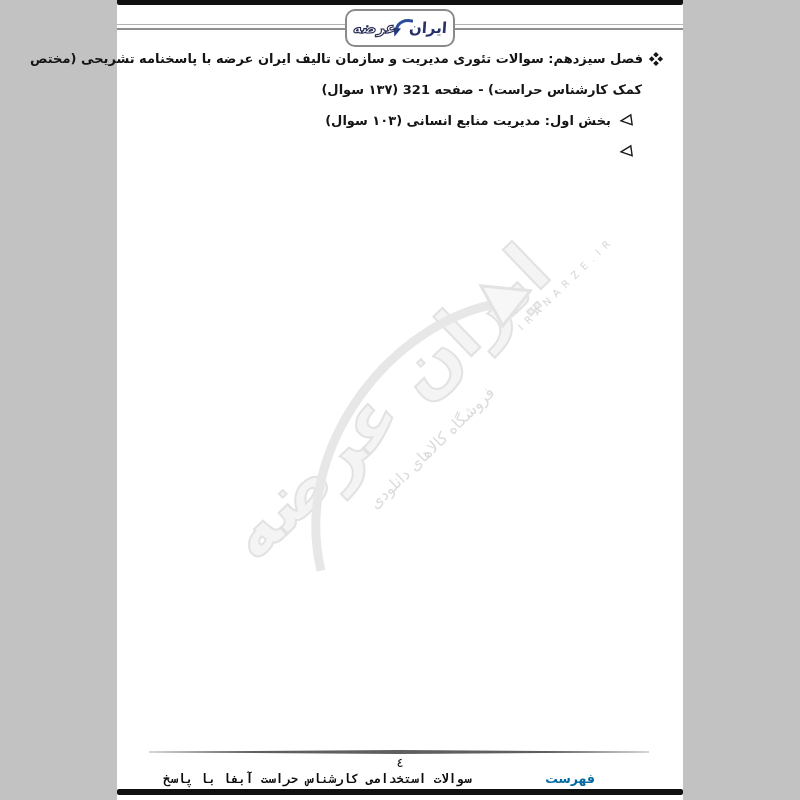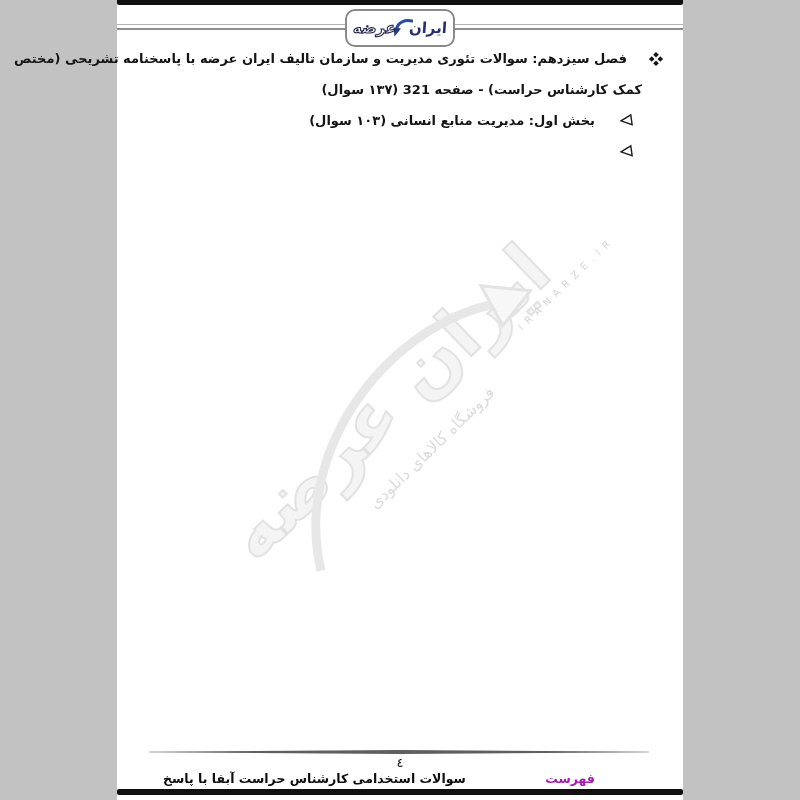--- a/index.html
+++ b/index.html
@@ -47,21 +47,21 @@
     -webkit-text-stroke:1.1px #262b52; text-shadow:0 0 1px #262b52;
     transform:skewX(-4deg); letter-spacing:-0.5px;
   }
   .logo-arrow { margin:4px -4px 0 -4px; flex:none; }
 
   
   .toc {
     position:absolute; top:43px; right:22px; left:34px;
     direction:rtl; color:#141414; font-weight:bold; font-size:13px;
   }
-  .line { height:31px; display:flex; align-items:center; white-space:nowrap; column-gap:24px; }
+  .line { height:31px; display:flex; align-items:center; white-space:nowrap; column-gap:8px; }
   .hang { padding-right:19px; }
   .sub  { margin-right:28px; }
   .diamond {
     width:10px; height:10px; transform:rotate(45deg);
     display:grid; grid-template-columns:1fr 1fr; grid-template-rows:1fr 1fr;
     gap:2px; flex:none;
   }
   .diamond i { background:#151515; }
   .subarrow { flex:none; display:flex; align-items:center; transform:rotate(-8deg); }
 
@@ -90,25 +90,25 @@
     position:absolute; top:750px; left:32px; right:34px; height:4px;
     background:#5f5f5f;
     clip-path:polygon(0 42%, 50% 0, 100% 42%, 100% 58%, 50% 100%, 0 58%);
   }
   .footer-pagenum {
     position:absolute; top:755px; left:0; right:0;
     text-align:center; font-size:13px; color:#111111;
   }
   .footer-right {
     position:absolute; top:771px; right:88px;
-    direction:rtl; font-weight:bold; font-size:12.5px; color:#a21caf;
+    direction:rtl; font-weight:bold; font-size:12.5px; color:#0369a1;
   }
   .footer-center {
     position:absolute; top:771px; left:46px;
-    direction:rtl; font-weight:bold; font-size:12.5px; color:#0d0d0d;
+    direction:rtl; font-weight:bold; font-size:12.5px; color:#0d0d0d;font-family:Liberation Mono, monospace;
   }
 </style>
 </head>
 <body>
 
 <div class="stage">
   <div class="page">
 
     <div class="topbar"></div>
 

